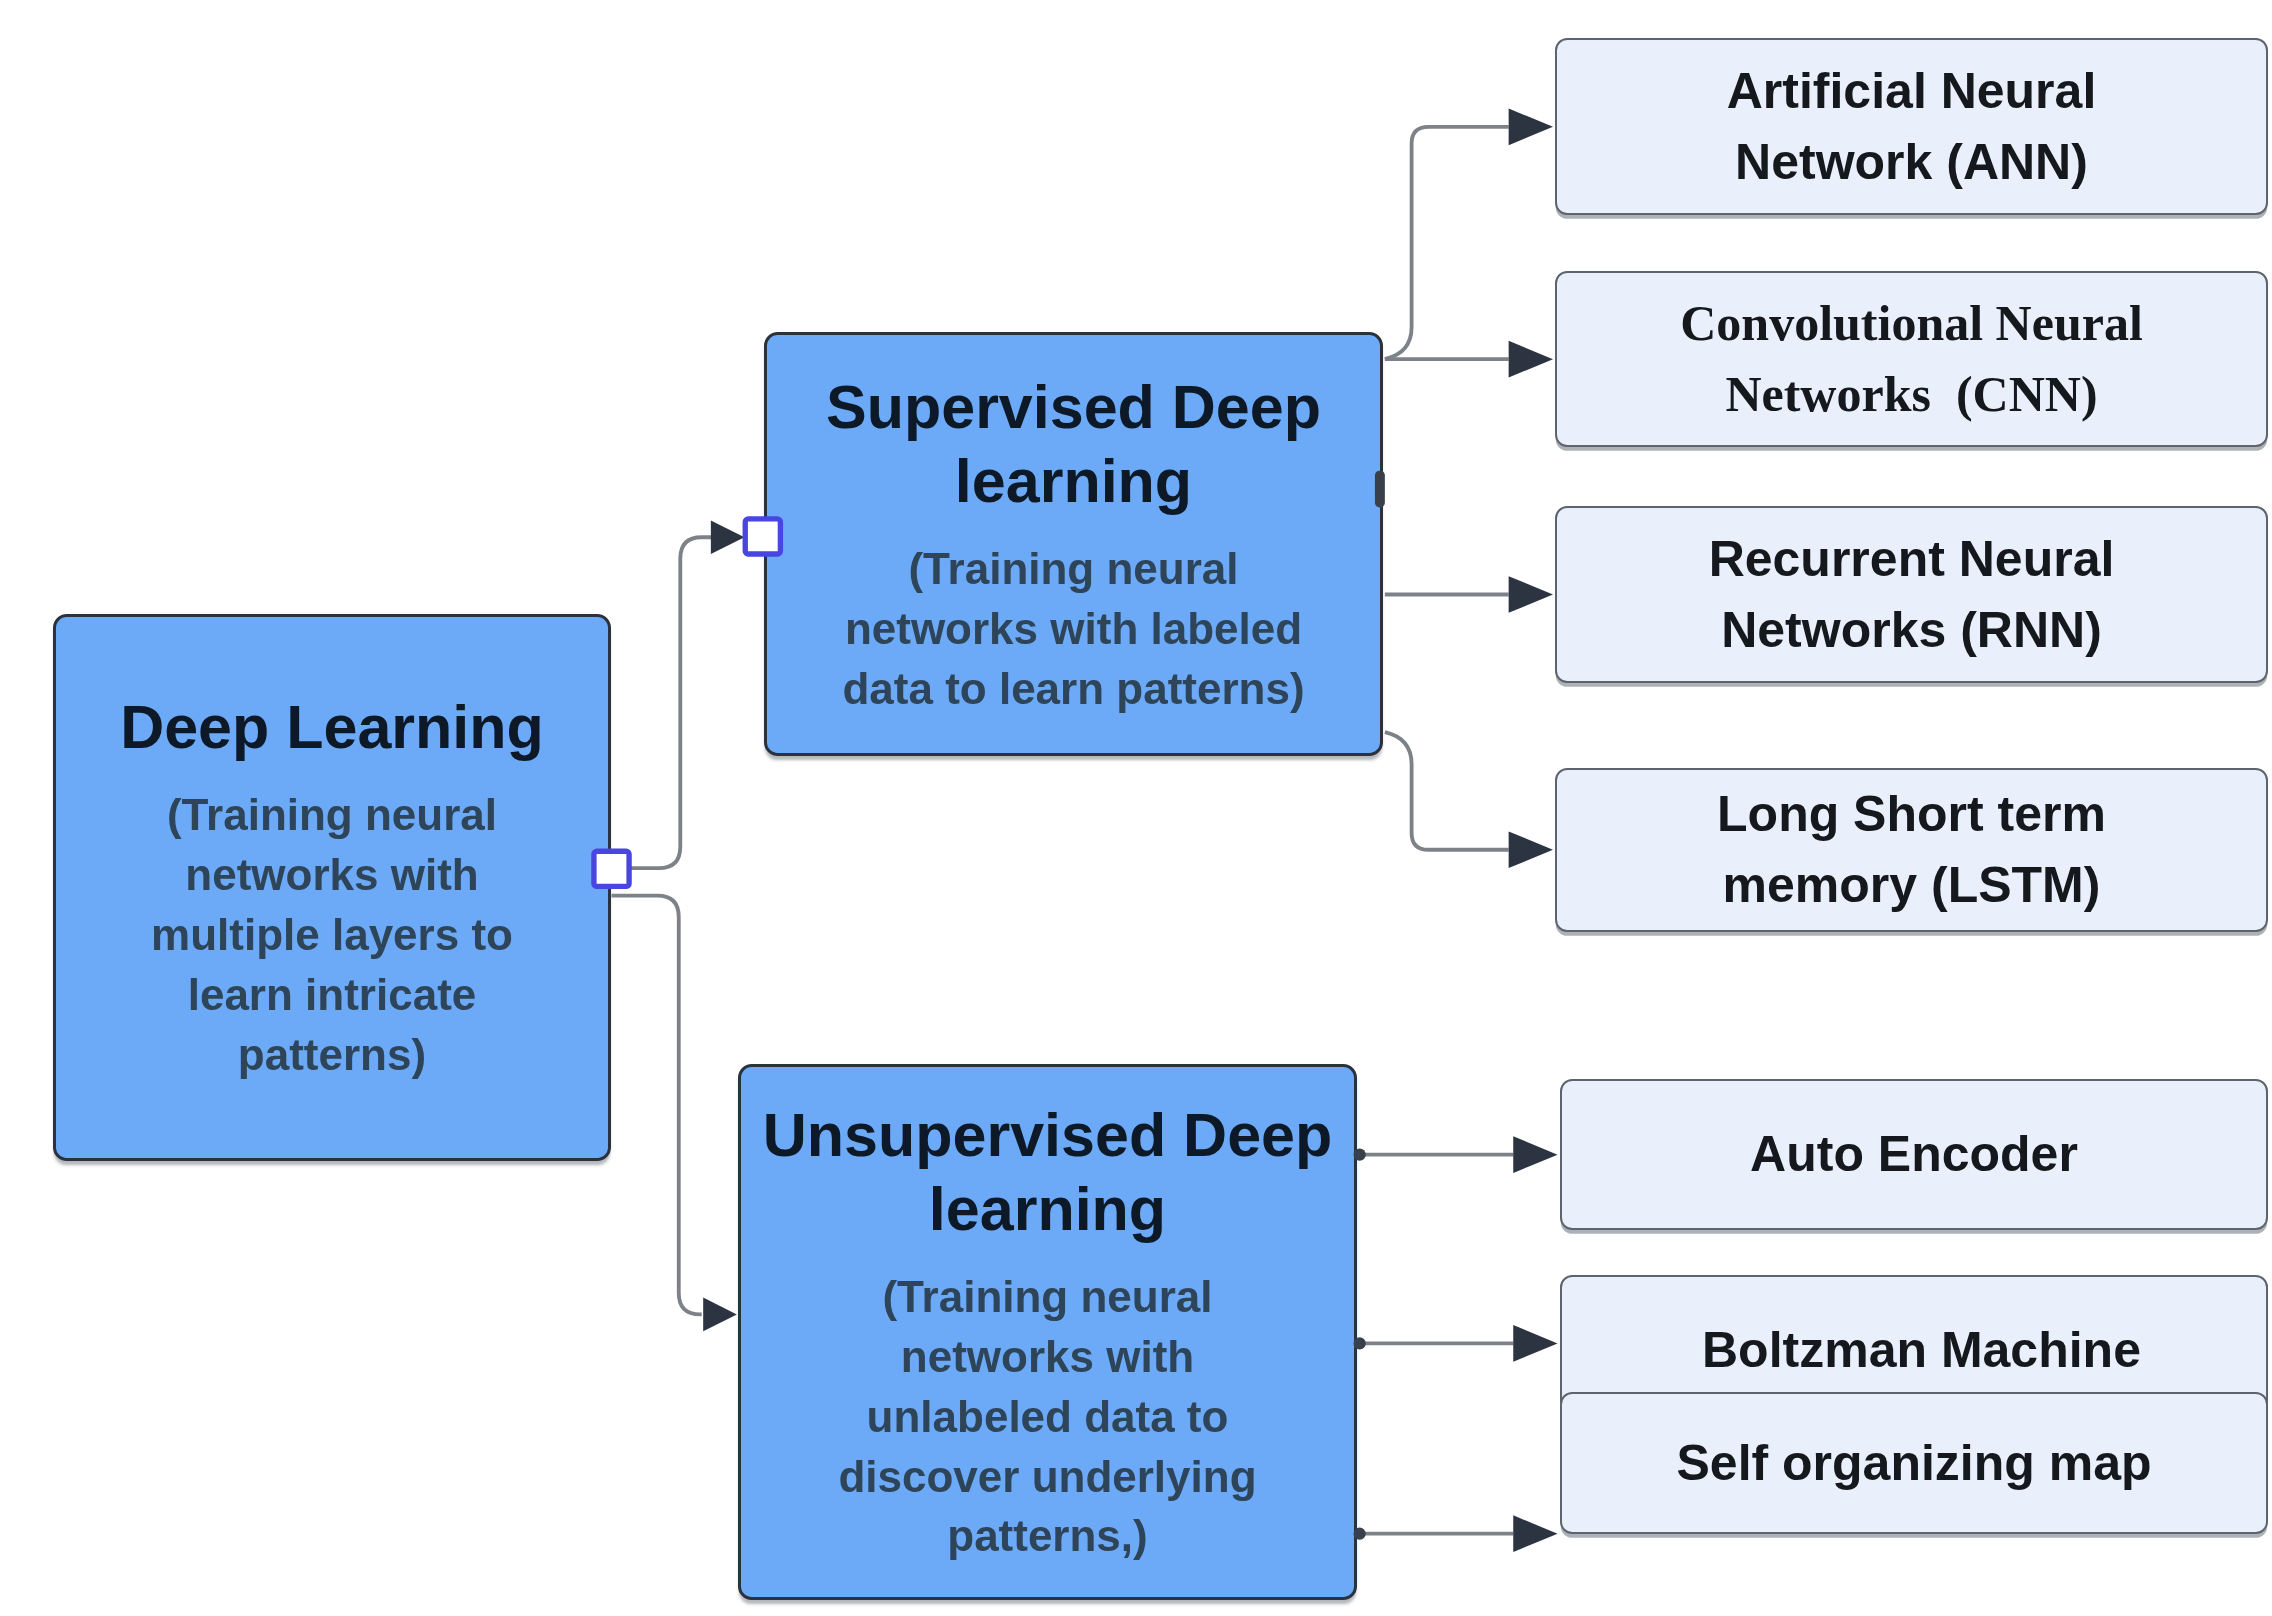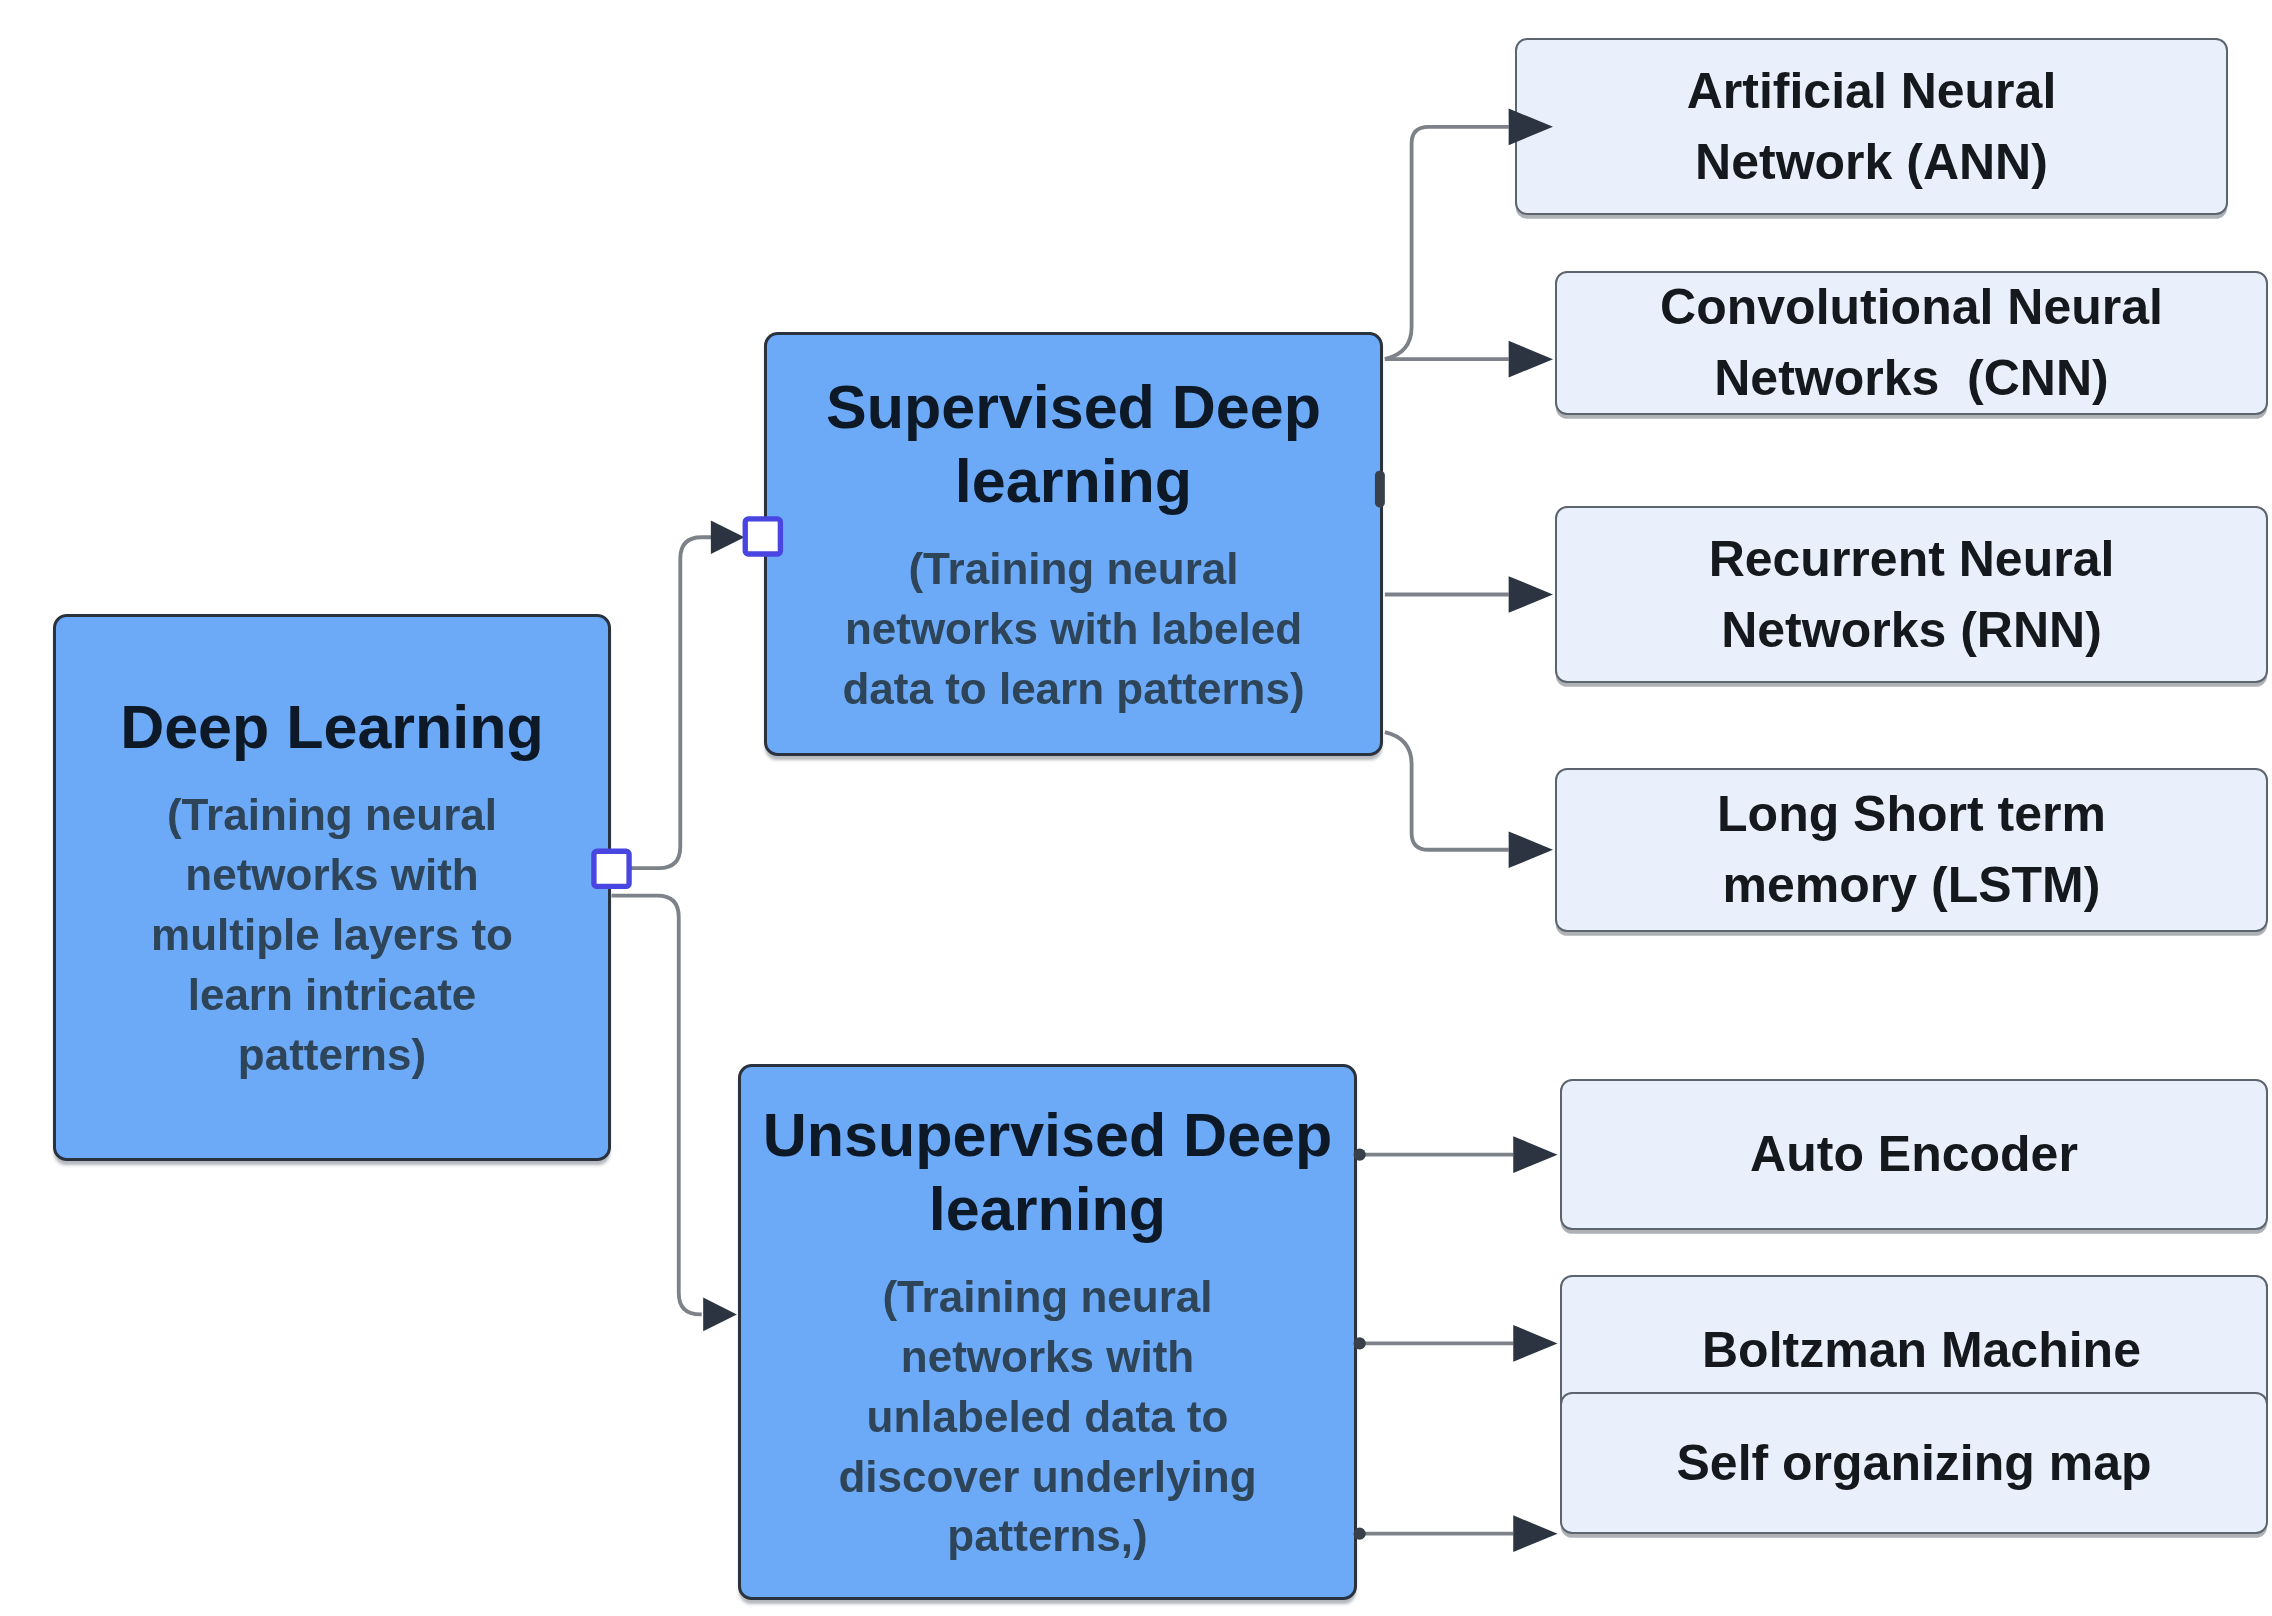--- a/index.html
+++ b/index.html
@@ -66,22 +66,22 @@
     font-weight:bold;
     font-size:50px;
     line-height:1.42;
     color:var(--leaf-text);
     white-space:pre-wrap;
   }
   
   .node-deep        {left:53px;   top:614px;  width:558px; height:547px;}
   .node-supervised  {left:764px; top:332px;  width:619px; height:424px;}
   .node-unsupervised{left:738px;  top:1064px; width:619px; height:536px;}
-  .node-ann   {left:1515px; top:38px;   width:713px; height:177px;text-align:center;}
-  .node-cnn   {left:1555px; top:271px;  width:713px; height:144px;}
+  .node-ann   {left:1555px; top:38px;   width:713px; height:177px;text-align:center;}
+  .node-cnn   {left:1555px; top:271px;  width:713px; height:176px;font-family:Liberation Serif, serif;}
   .node-rnn   {left:1555px; top:506px;  width:713px; height:177px;}
   .node-lstm  {left:1555px; top:768px; width:713px; height:164px;}
   .node-ae    {left:1560px; top:1079px; width:708px; height:151px;}
   .node-boltz {left:1560px; top:1275px; width:708px; height:150px;padding-left:15px;}
   .node-som   {left:1560px; top:1392px; width:708px; height:142px;}
 
   svg.connector-layer{
     position:absolute;left:0;top:0;width:2273px;height:1617px;
     z-index:2;
     pointer-events:none;

